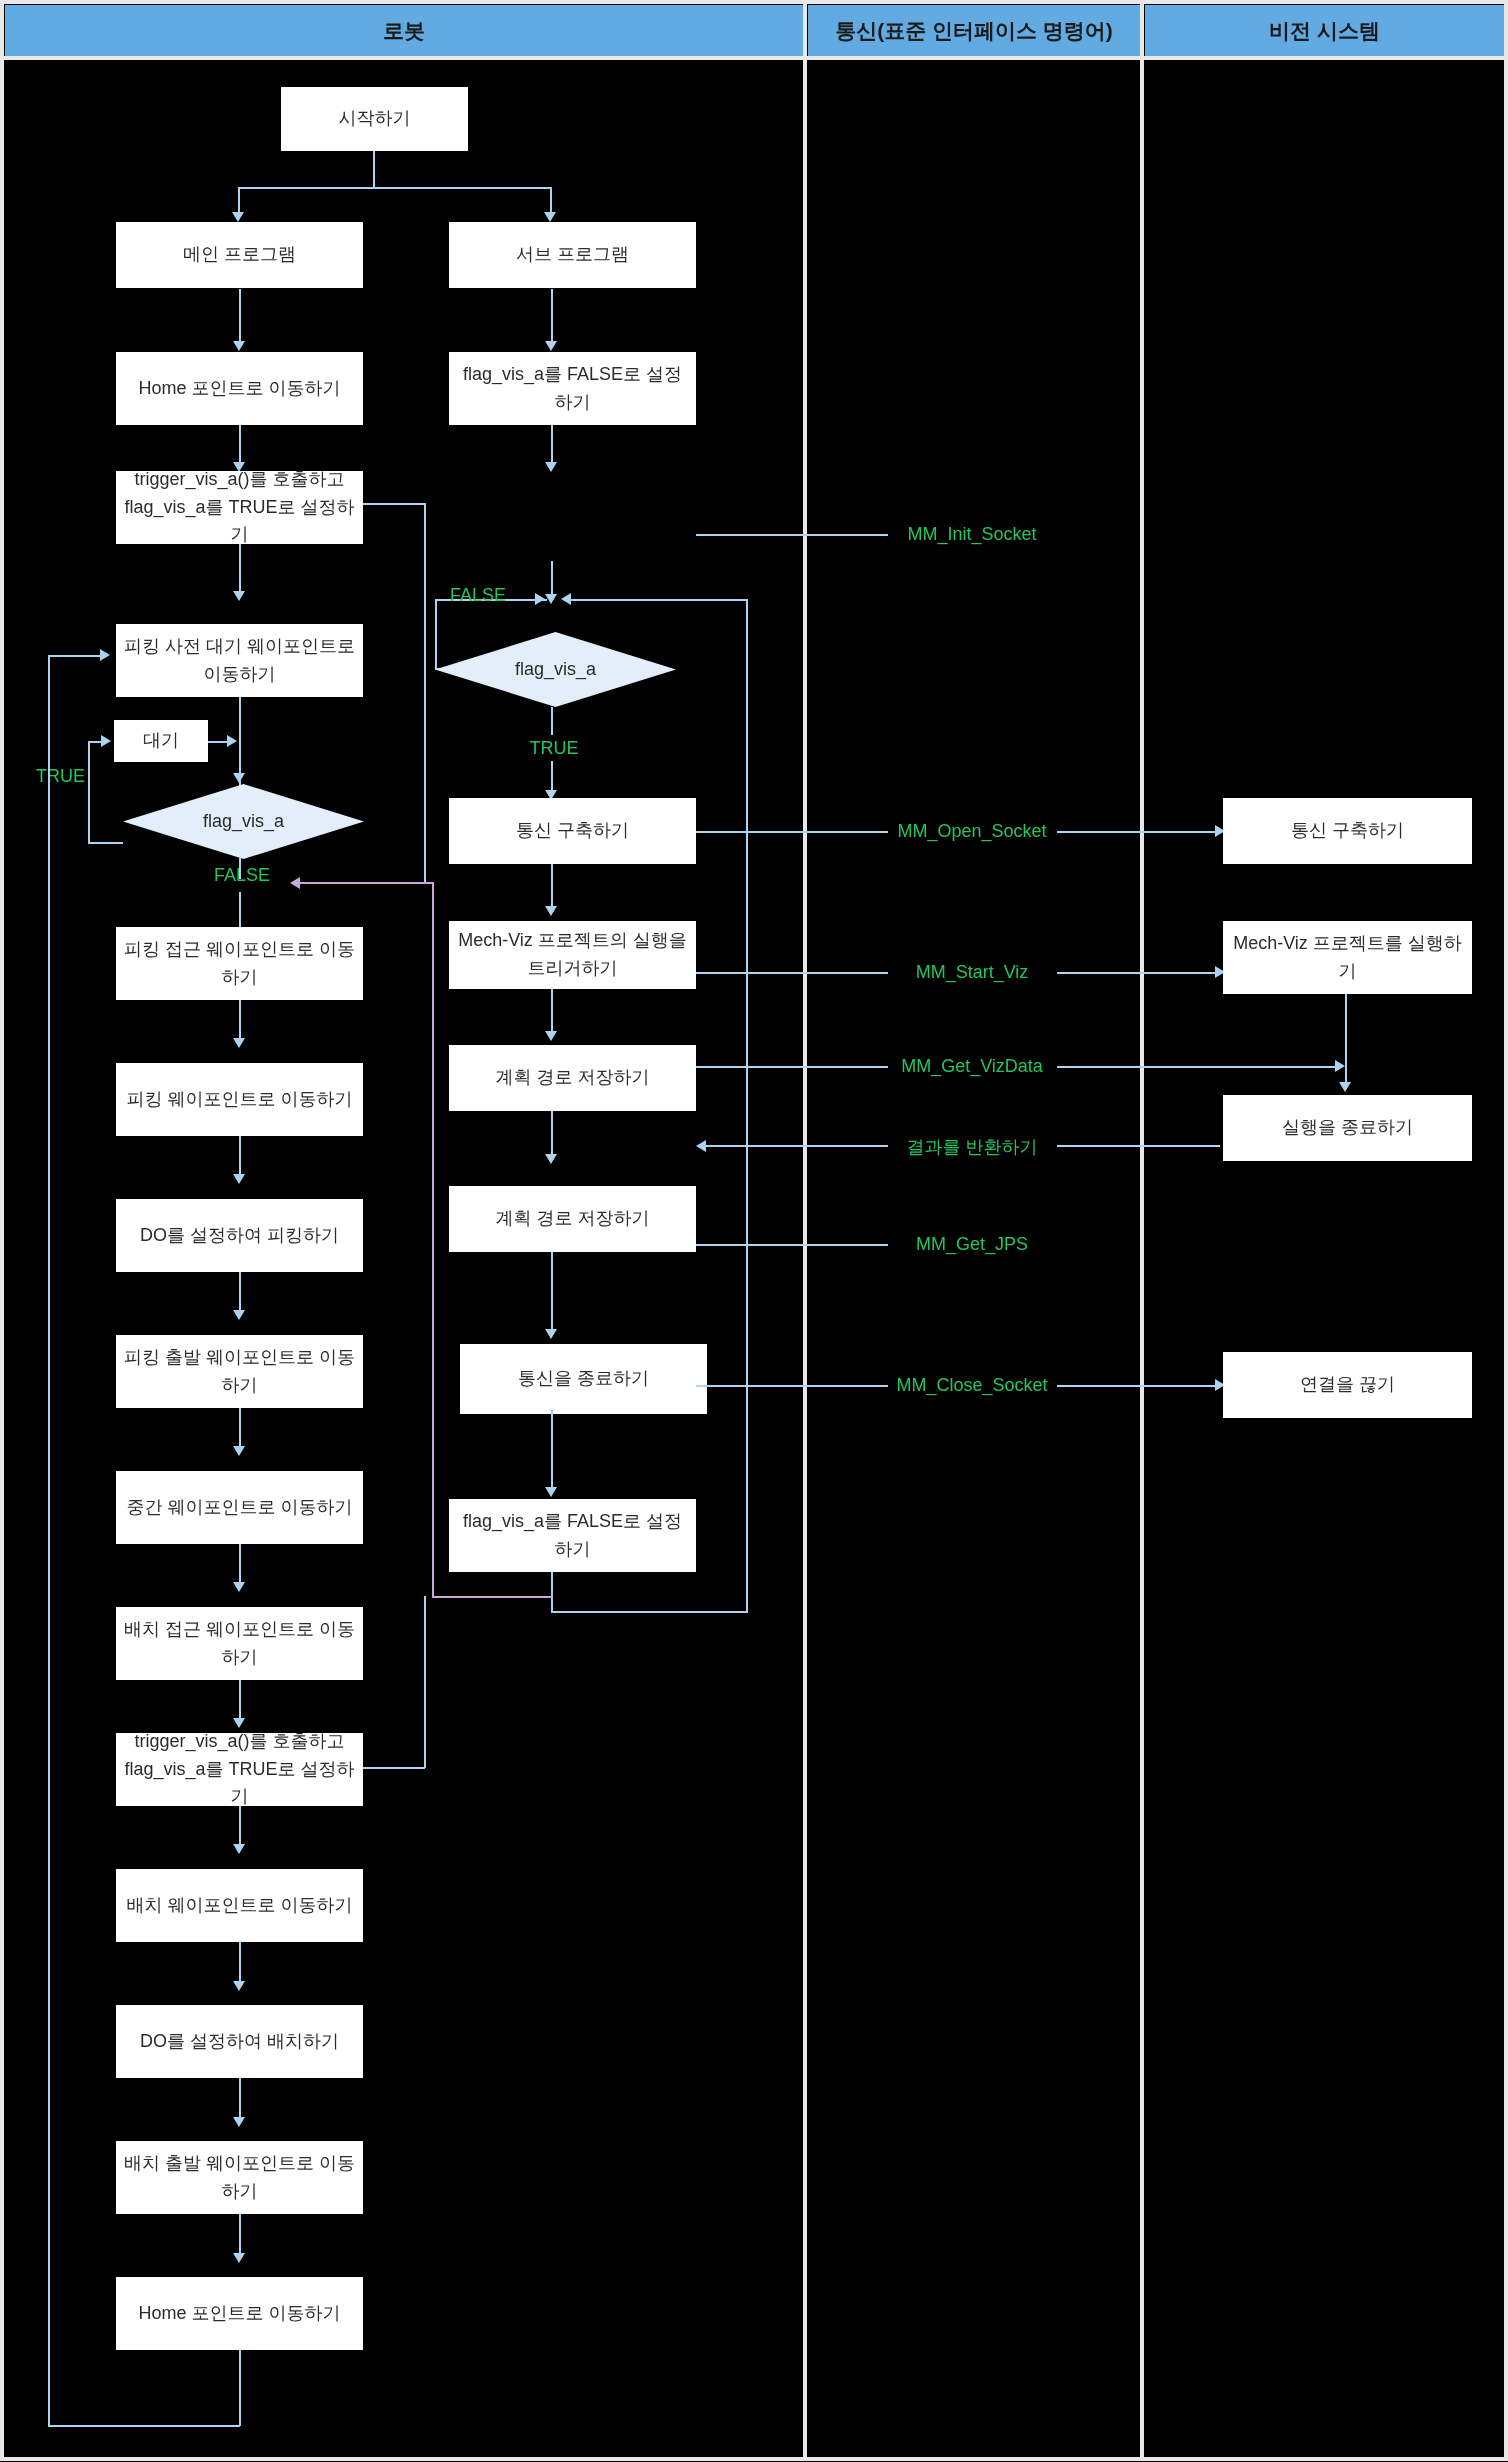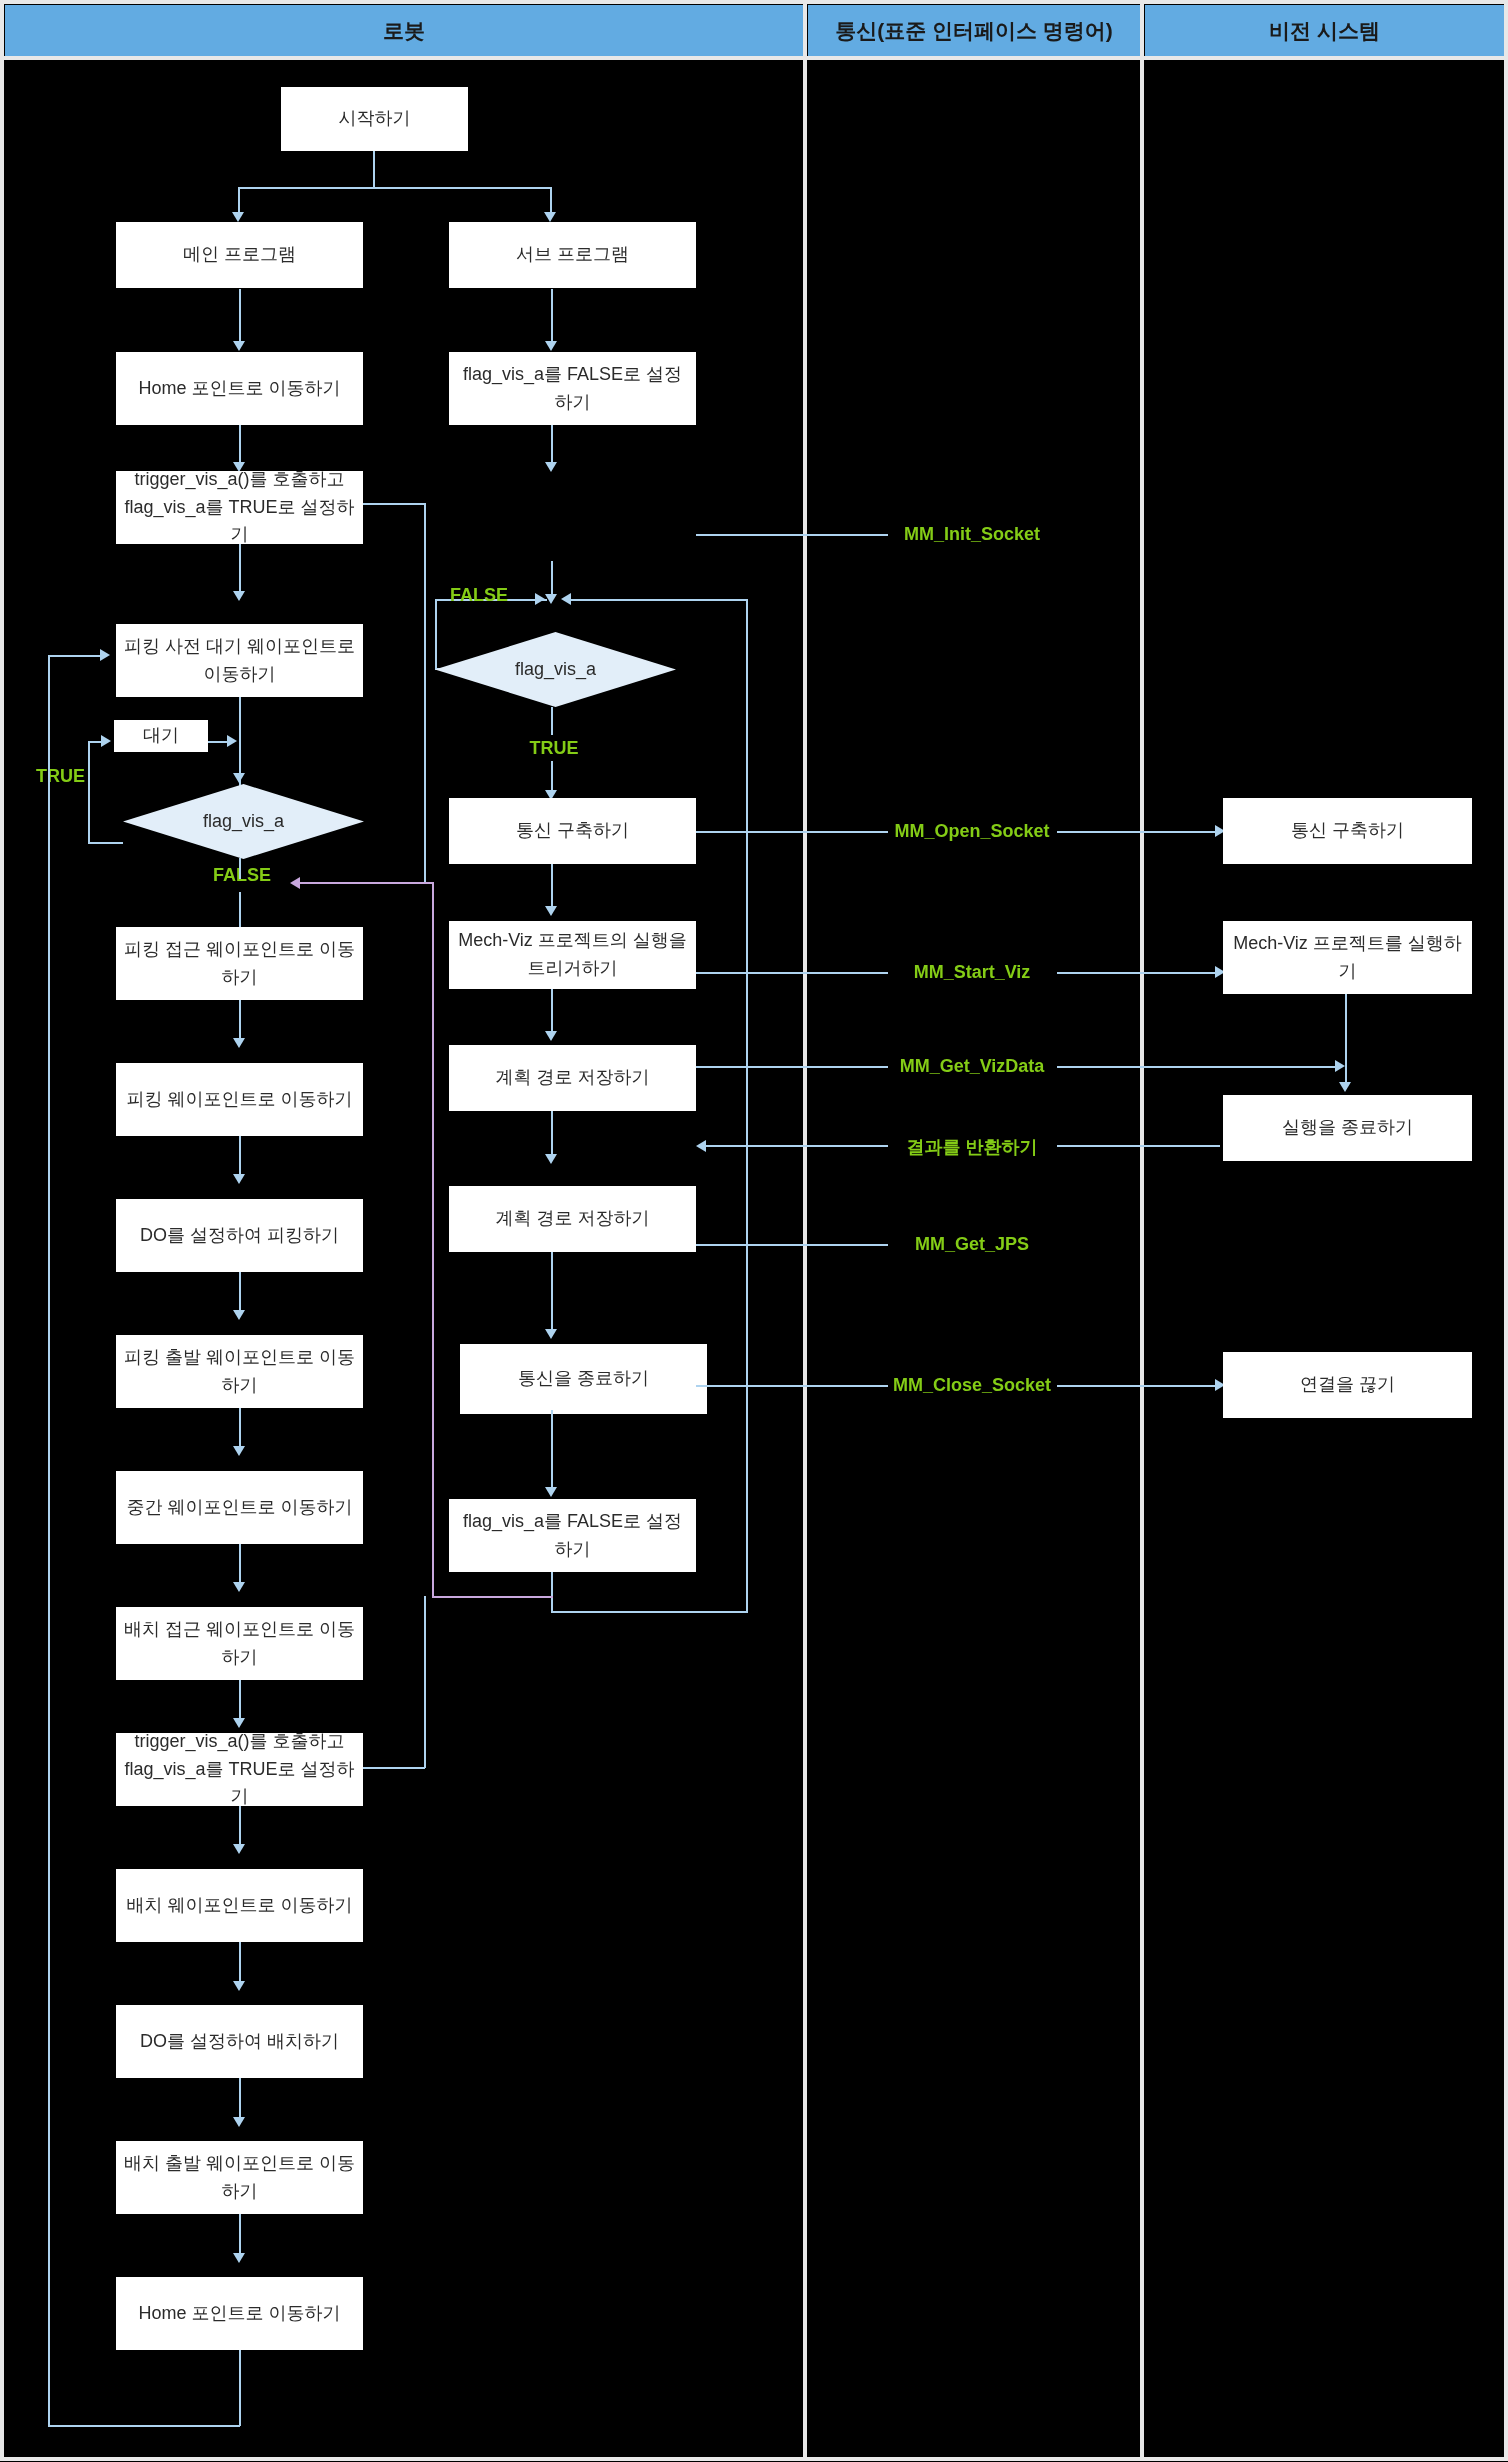--- a/index.html
+++ b/index.html
@@ -30,21 +30,21 @@
   .diamond .shape{
     position:absolute;inset:0;background:#E2EEF9;
     clip-path:polygon(50% 0,100% 50%,50% 100%,0 50%);
   }
   .diamond .txt{
     position:absolute;inset:0;display:flex;align-items:center;justify-content:center;
     color:#2b2b2b;font-size:18px;
   }
 
   
-  .lbl{position:absolute;color:#84cc16;font-size:18px;white-space:nowrap;font-weight:bold;}
+  .lbl{position:absolute;color:#22c55e;font-size:18px;white-space:nowrap;}
   .lbl.center{transform:translateX(-50%);}
 
   
   .ln{position:absolute;background:#AED3EF;}
   .ln.v{width:1.7px;}
   .ln.h{height:1.7px;}
   .ln.purple{background:#C9A8DE;}
   .arw{position:absolute;width:0;height:0;}
   .arw.down{border-left:6.6px solid transparent;border-right:6.6px solid transparent;border-top:10px solid #AED3EF;}
   .arw.right{border-top:6.6px solid transparent;border-bottom:6.6px solid transparent;border-left:10px solid #AED3EF;}
@@ -109,21 +109,21 @@
   </div>
   <div class="ln v" style="left:239px;top:544px;height:51px;"></div>
   <div class="arw down" style="left:233px;top:591px;"></div>
 
   <div class="node" style="left:116px;top:624px;width:247px;height:73px;">
     <span>피킹 사전 대기 웨이포인트로 이동하기</span>
   </div>
   <div class="ln v" style="left:239px;top:697px;height:91px;"></div>
   <div class="arw down" style="left:233px;top:773px;"></div>
 
-  <div class="node" style="left:114px;top:720px;width:94px;height:32px;">
+  <div class="node" style="left:114px;top:720px;width:94px;height:42px;">
     <span>대기</span>
   </div>
 
   <div class="ln h" style="left:208px;top:741px;width:21px;"></div>
   <div class="arw right" style="left:227px;top:735px;"></div>
 
   <div class="ln v" style="left:88px;top:741px;height:102px;"></div>
   <div class="ln h" style="left:88px;top:842px;width:35px;"></div>
   <div class="ln h" style="left:88px;top:741px;width:15px;"></div>
   <div class="arw right" style="left:101px;top:735px;"></div>

